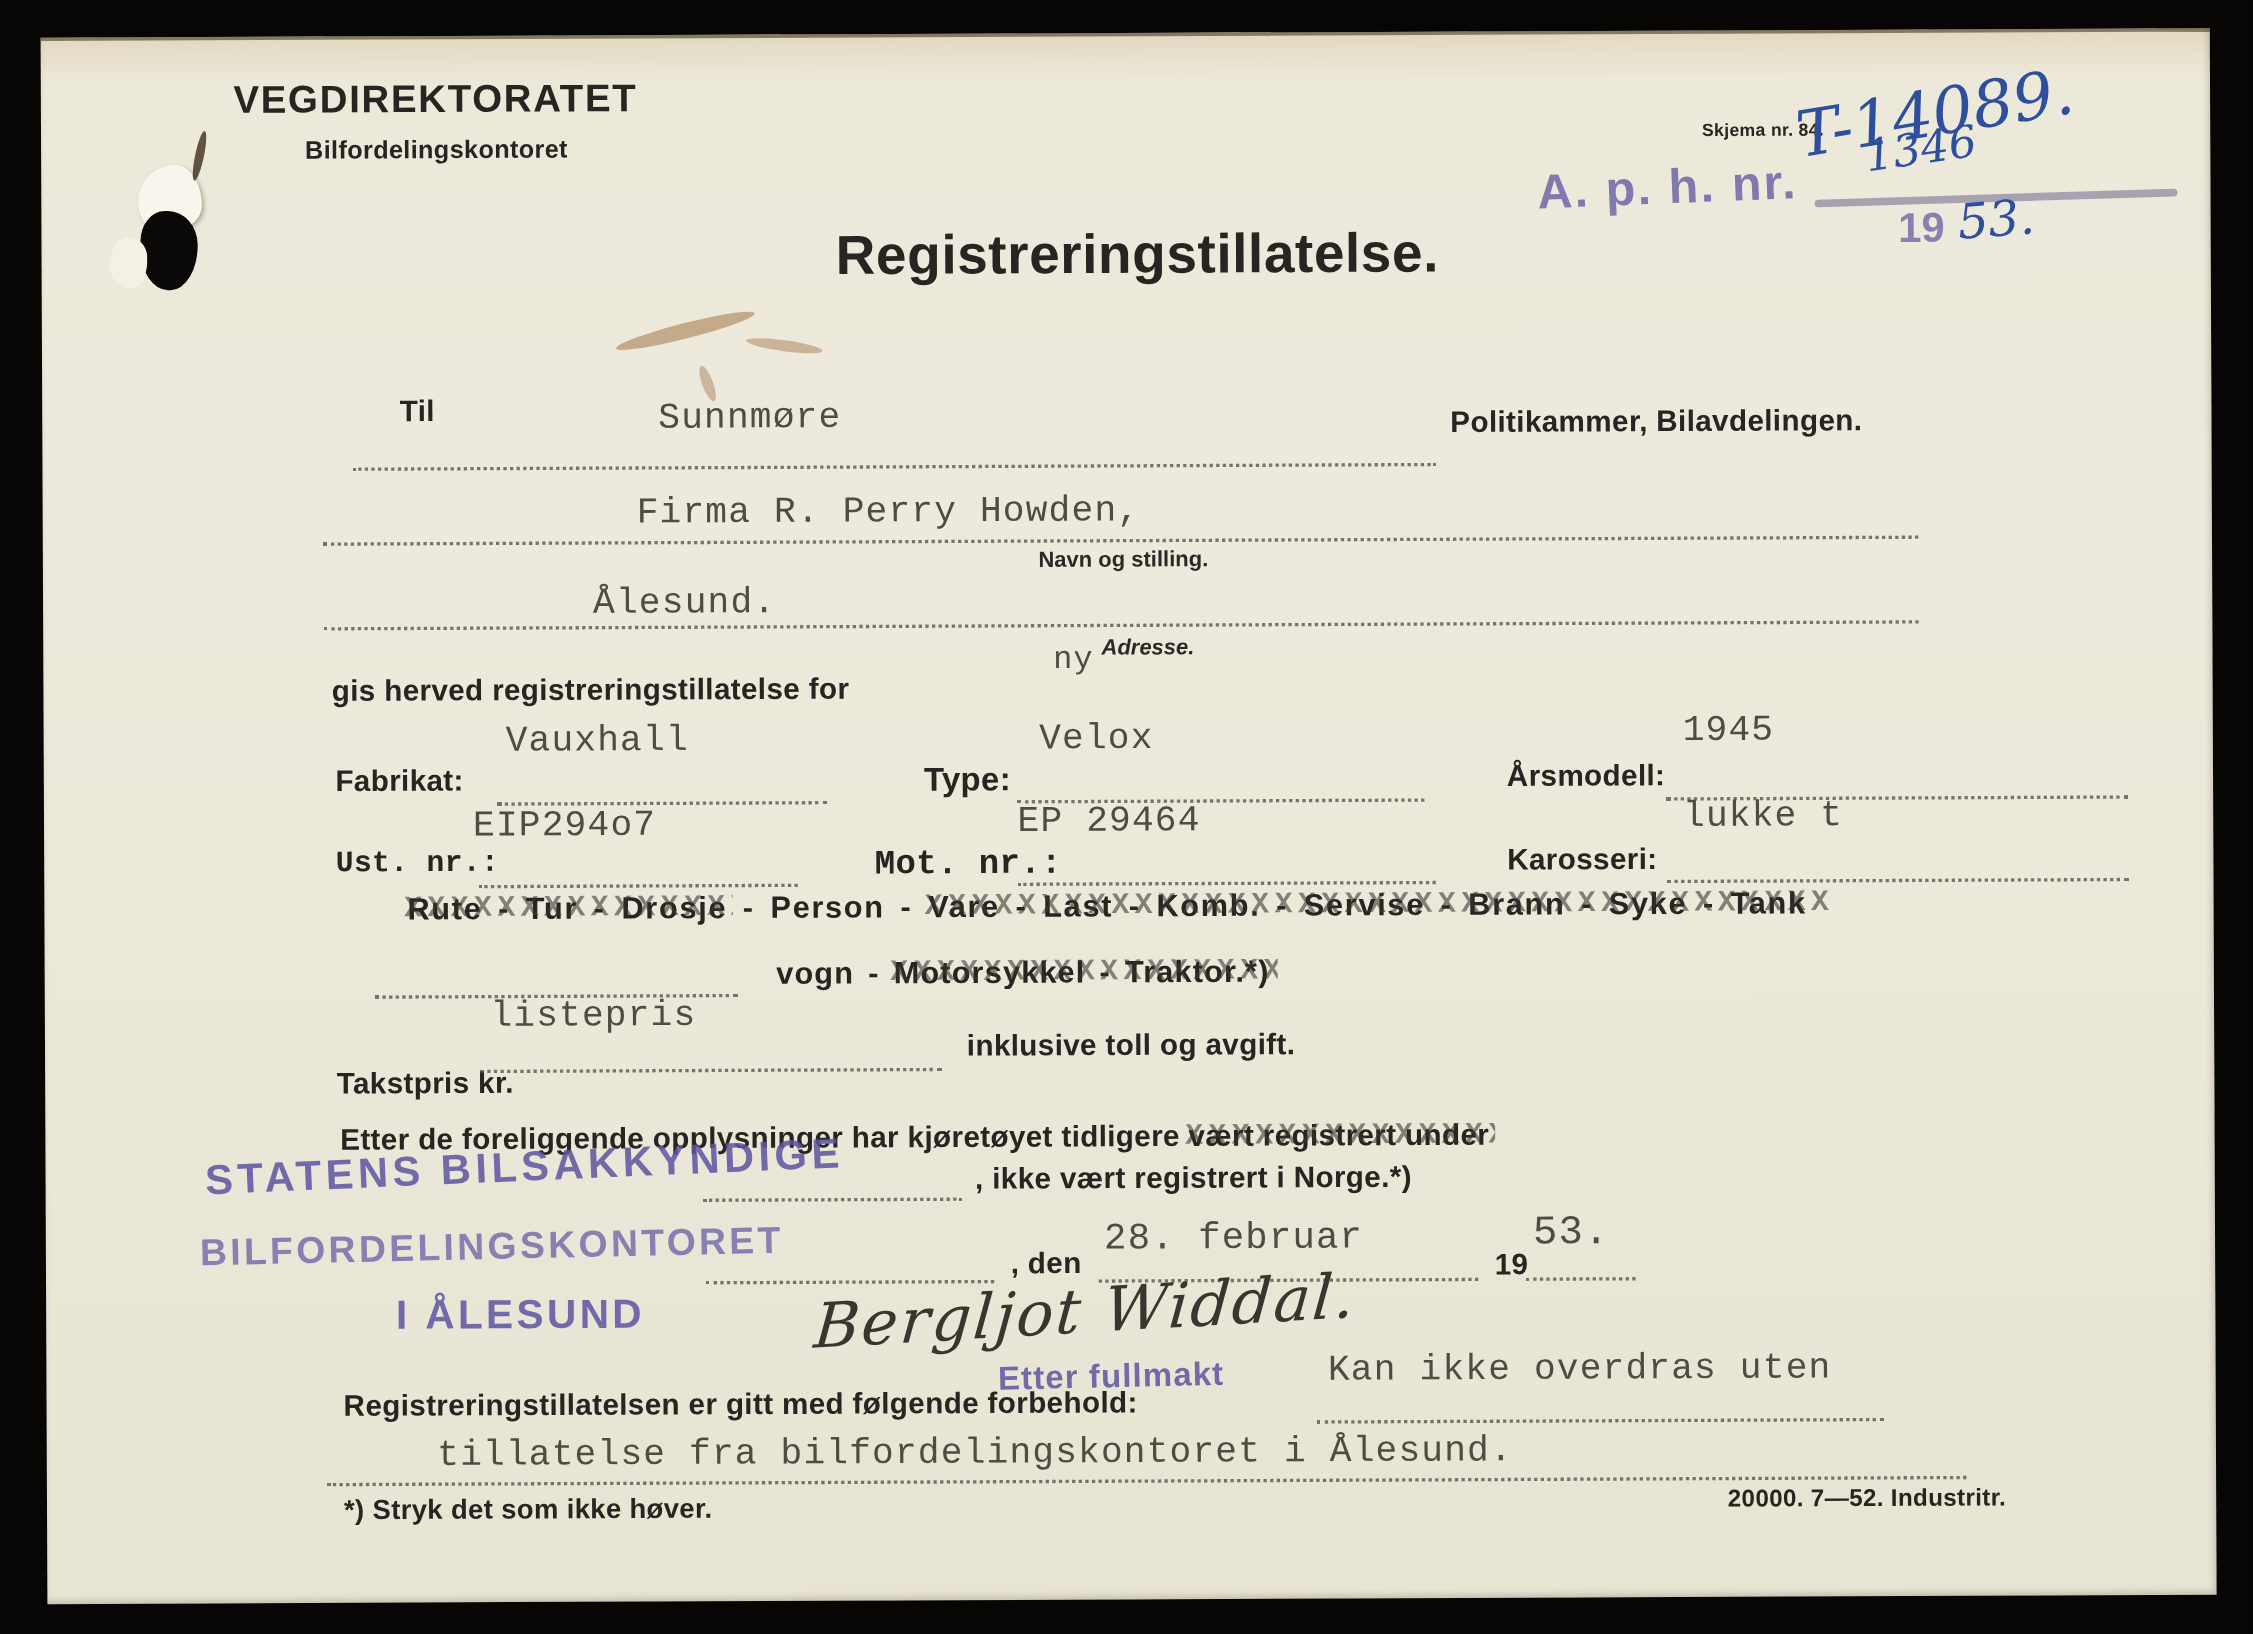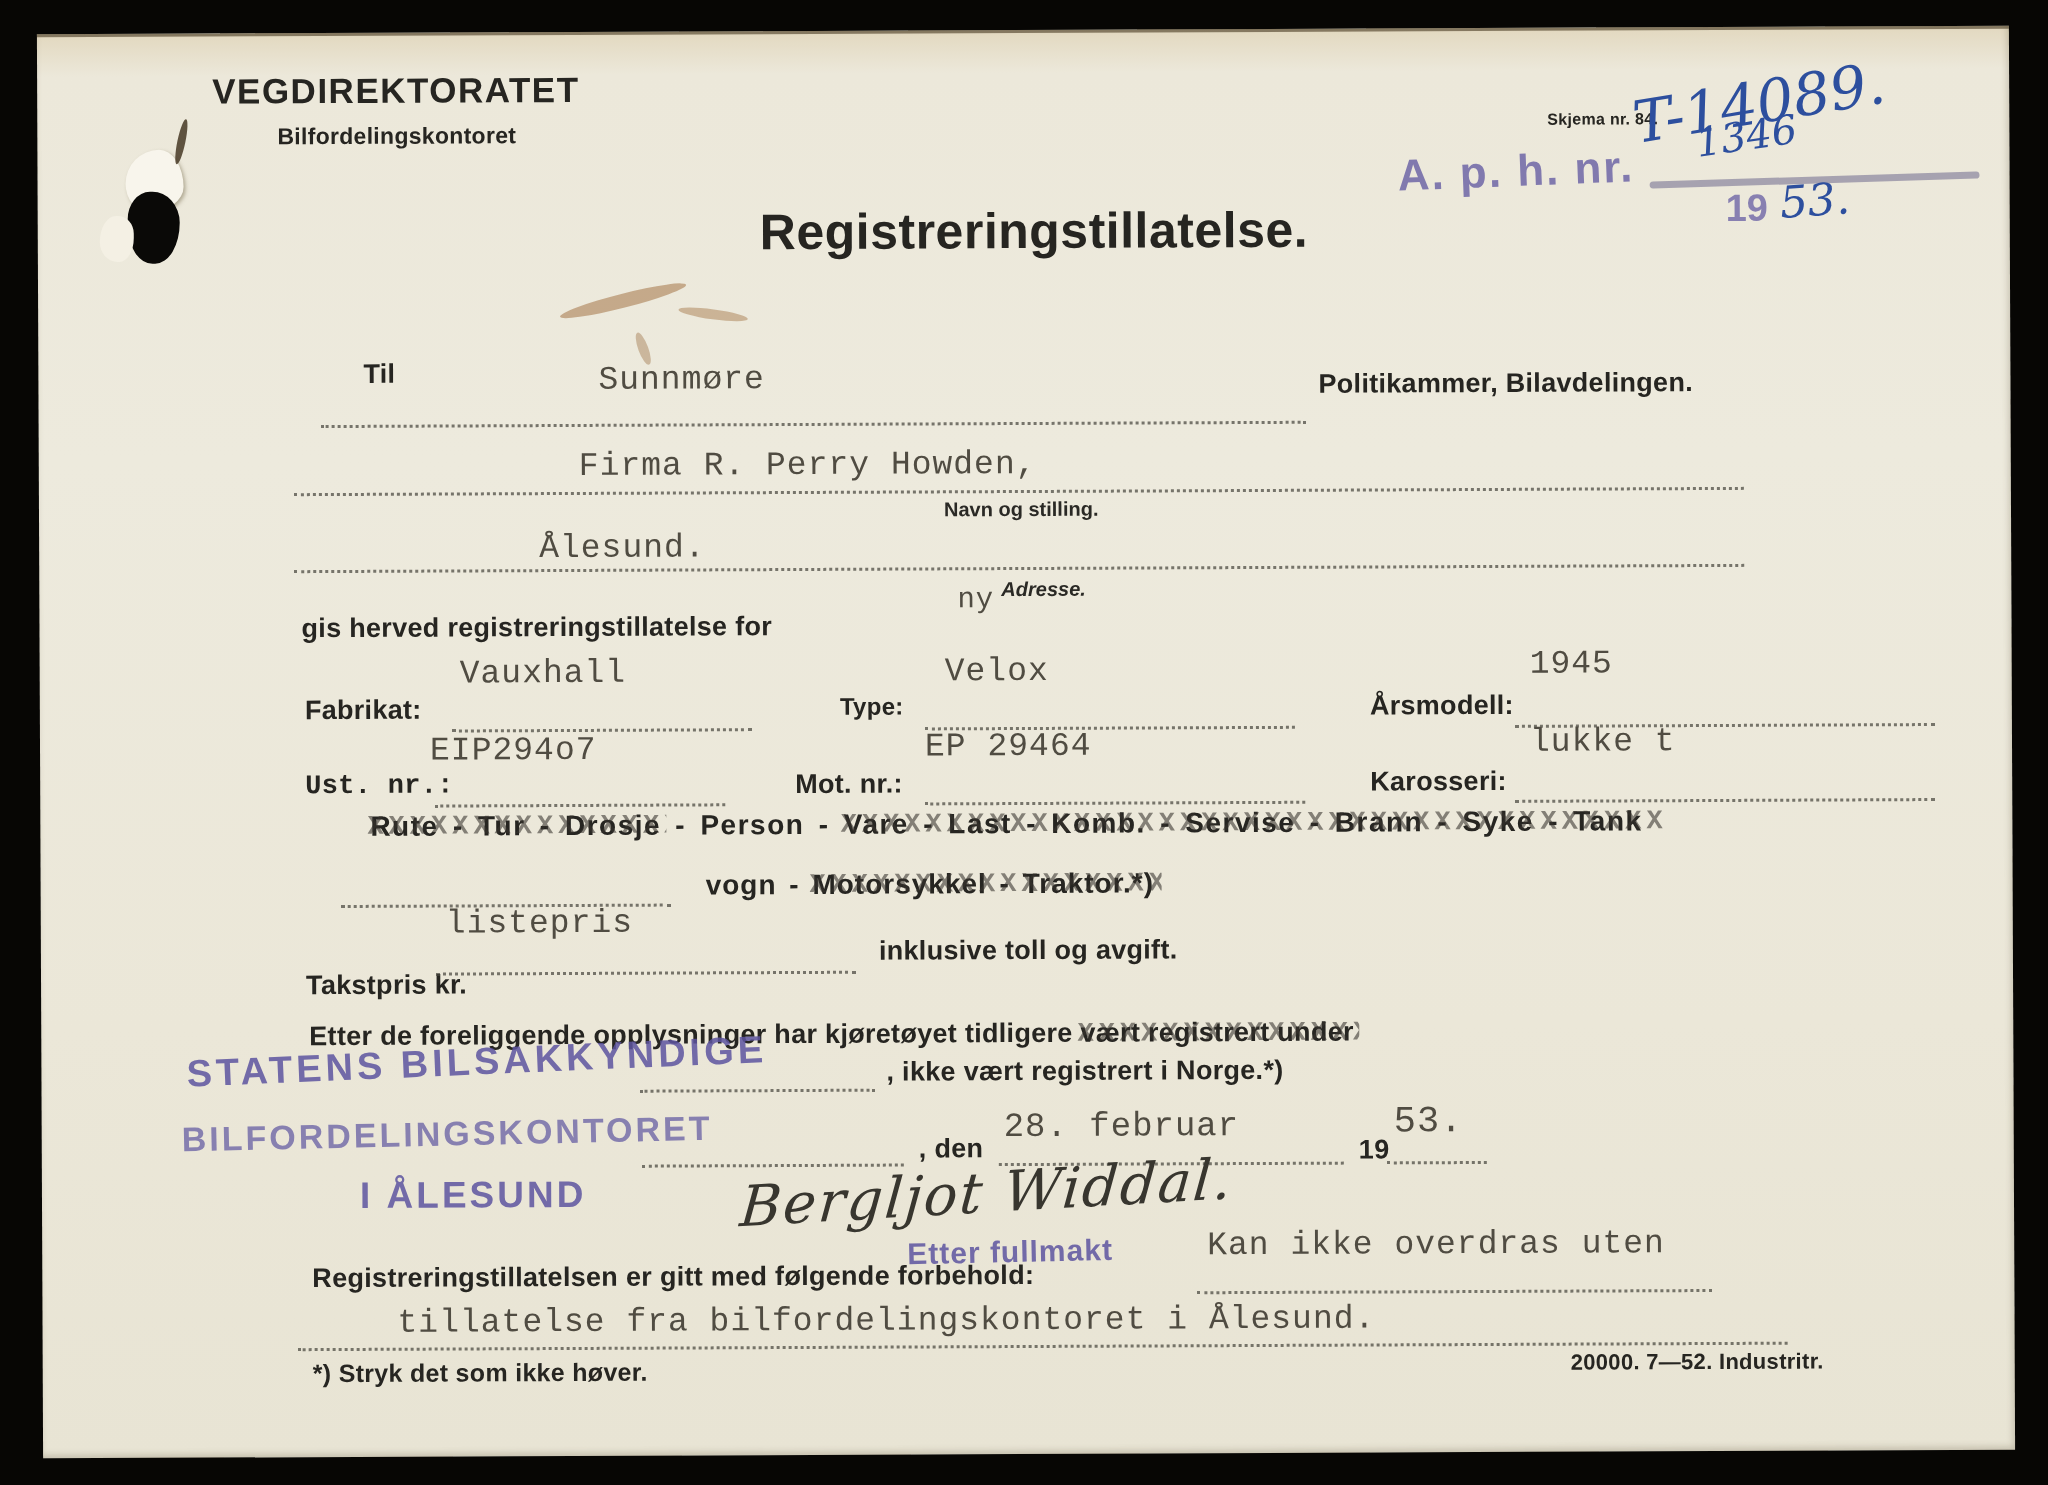--- a/index.html
+++ b/index.html
@@ -62,33 +62,33 @@
   <div class="dots abs" style="left:255px;top:537px;width:1450px;"></div>
   <div class="abs type" style="left:918px;top:553px;font-size:29px;">ny</div>
   <div class="abs smalllabel" style="left:962px;top:548px;font-style:italic;">Adresse.</div>
   <div class="abs print" style="left:262px;top:580px;font-size:27px;">gis herved registreringstillatelse for</div>
 
   <div class="abs type" style="left:420px;top:623px;font-size:33px;">Vauxhall</div>
   <div class="abs print" style="left:265px;top:662px;font-size:27px;">Fabrikat:</div>
   <div class="dots abs" style="left:412px;top:697px;width:300px;"></div>
 
   <div class="abs type" style="left:905px;top:623px;font-size:33px;">Velox</div>
-  <div class="abs print" style="left:800px;top:662px;font-size:24px;">Type:</div>
+  <div class="abs print" style="left:800px;top:662px;font-size:30px;">Type:</div>
   <div class="dots abs" style="left:885px;top:697px;width:370px;"></div>
 
   <div class="abs type" style="left:1490px;top:618px;font-size:33px;">1945</div>
   <div class="abs print" style="left:1330px;top:662px;font-size:27px;">Årsmodell:</div>
   <div class="dots abs" style="left:1475px;top:697px;width:420px;"></div>
 
   <div class="abs type" style="left:390px;top:700px;font-size:33px;">EIP294o7</div>
   <div class="abs print" style="left:265px;top:738px;font-size:27px;font-family:Liberation Mono, monospace;">Ust. nr.:</div>
   <div class="dots abs" style="left:395px;top:772px;width:290px;"></div>
 
   <div class="abs type" style="left:885px;top:698px;font-size:33px;">EP 29464</div>
-  <div class="abs print" style="left:755px;top:738px;font-size:27px;">Mot. nr.:</div>
+  <div class="abs print" style="left:755px;top:738px;font-size:31px;font-family:Liberation Mono, monospace;">Mot. nr.:</div>
   <div class="dots abs" style="left:885px;top:772px;width:380px;"></div>
 
   <div class="abs type" style="left:1490px;top:696px;font-size:33px;">lukke t</div>
   <div class="abs print" style="left:1330px;top:738px;font-size:27px;">Karosseri:</div>
   <div class="dots abs" style="left:1475px;top:772px;width:420px;"></div>
 
   <div class="abs print" style="left:330px;top:778px;font-size:28px;letter-spacing:1.5px;word-spacing:5px;">
     <span class="xstrike">Rute - Tur - Drosje<i class="xov">XXXXXXXXXXXXXXXXXXXXXXXXXXXXXXXXXXXXXXXXXXXXXXXXXXXXXXXXXXXX</i></span><span> - Person - </span><span class="xstrike">Vare - Last - Komb. - Servise - Brann - Syke - Tank<i class="xov">XXXXXXXXXXXXXXXXXXXXXXXXXXXXXXXXXXXXXXXXXXXXXXXXXXXXXXXXXXXX</i></span>
   </div>
 

